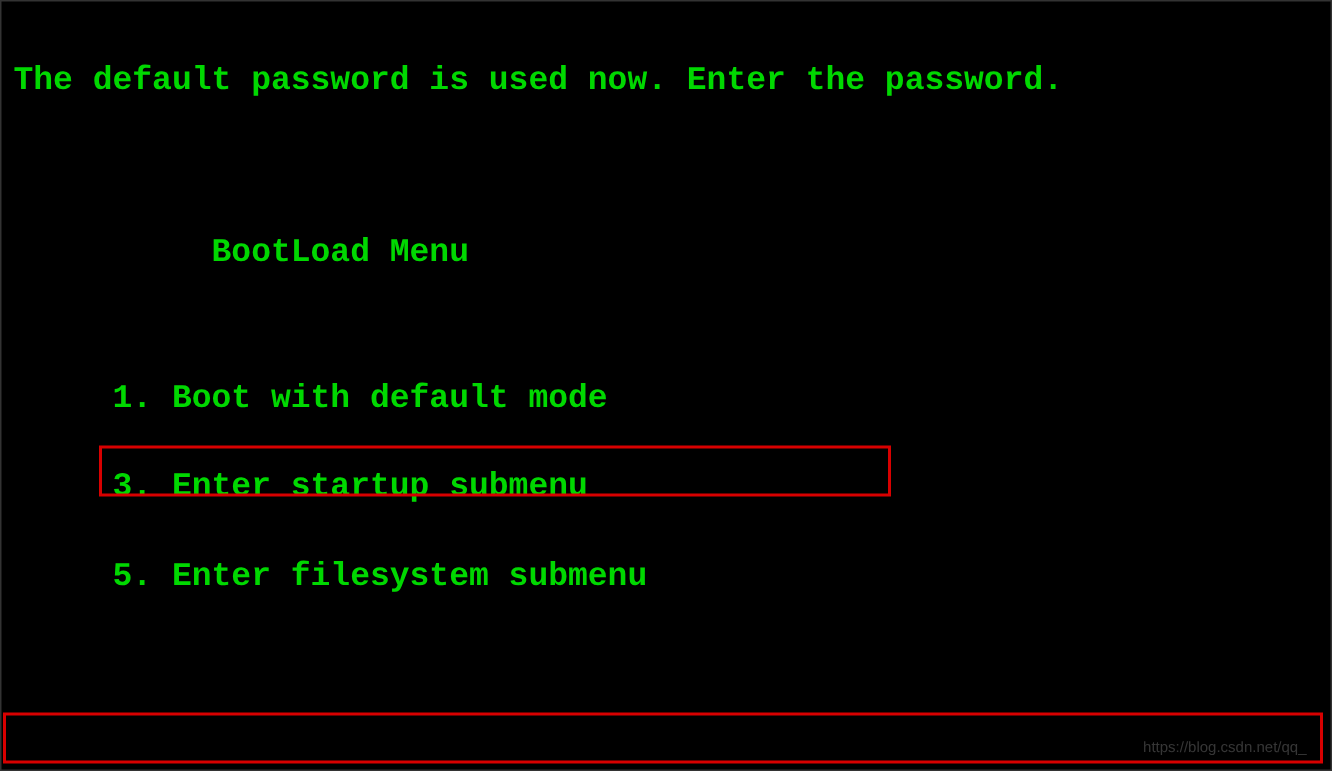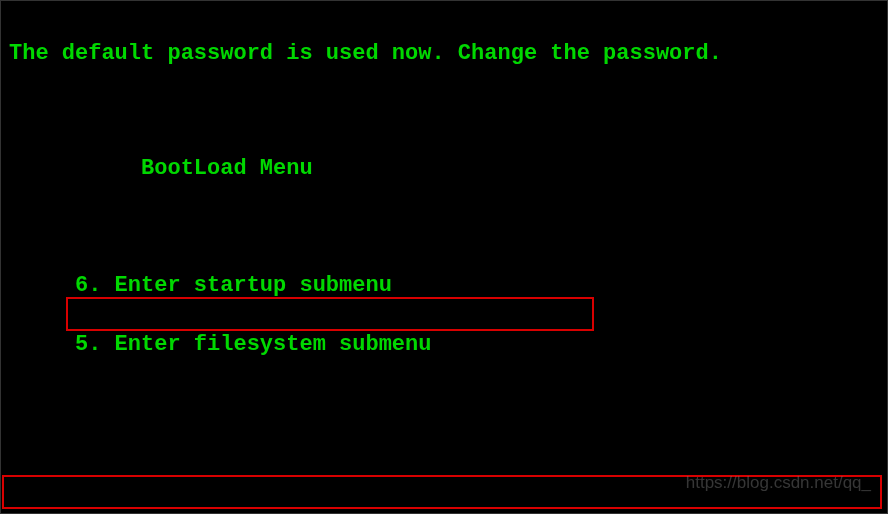--- a/index.html
+++ b/index.html
@@ -25,21 +25,21 @@
       white-space: pre;
       position: relative;
     }
     .header-msg {
       margin-bottom: 26px;
     }
     .menu-block {
       position: relative;
     }
     .menu-title {
-      margin-bottom: 28px;
+      margin-bottom: 8px;
     }
     .menu-items {
       position: relative;
     }
     .highlight-box-1 {
       position: absolute;
       border: 2px solid #d80000;
       left: 65px;
       top: 296px;
       width: 528px;
@@ -51,37 +51,38 @@
       border: 2px solid #d80000;
       left: 1px;
       top: 474px;
       width: 880px;
       height: 34px;
       pointer-events: none;
     }
     .watermark {
       position: absolute;
       right: 16px;
-      bottom: 18px;
-      font-size: 17px;
+      bottom: 8px;
+      font-size: 10px;
       color: rgba(120,120,120,0.45);
       font-family: Arial, sans-serif;
       font-weight: normal;
       pointer-events: none;
     }
   </style>
 </head>
 <body>
 
 <div class="terminal">
-<div class="header-msg">The default password is used now. Change the password.</div>
+<div class="header-msg">The default password is used now. Enter the password.</div>
 <div class="menu-block">
 <div class="menu-title">          BootLoad Menu</div>
 <div class="menu-items">
-<div>     6. Enter startup submenu</div>
+<div>     1. Boot with default mode</div>
+<div>     3. Enter startup submenu</div>
 <div>     5. Enter filesystem submenu</div>
 
 
 
 
 </div>
 </div>
 
 
 </div>

